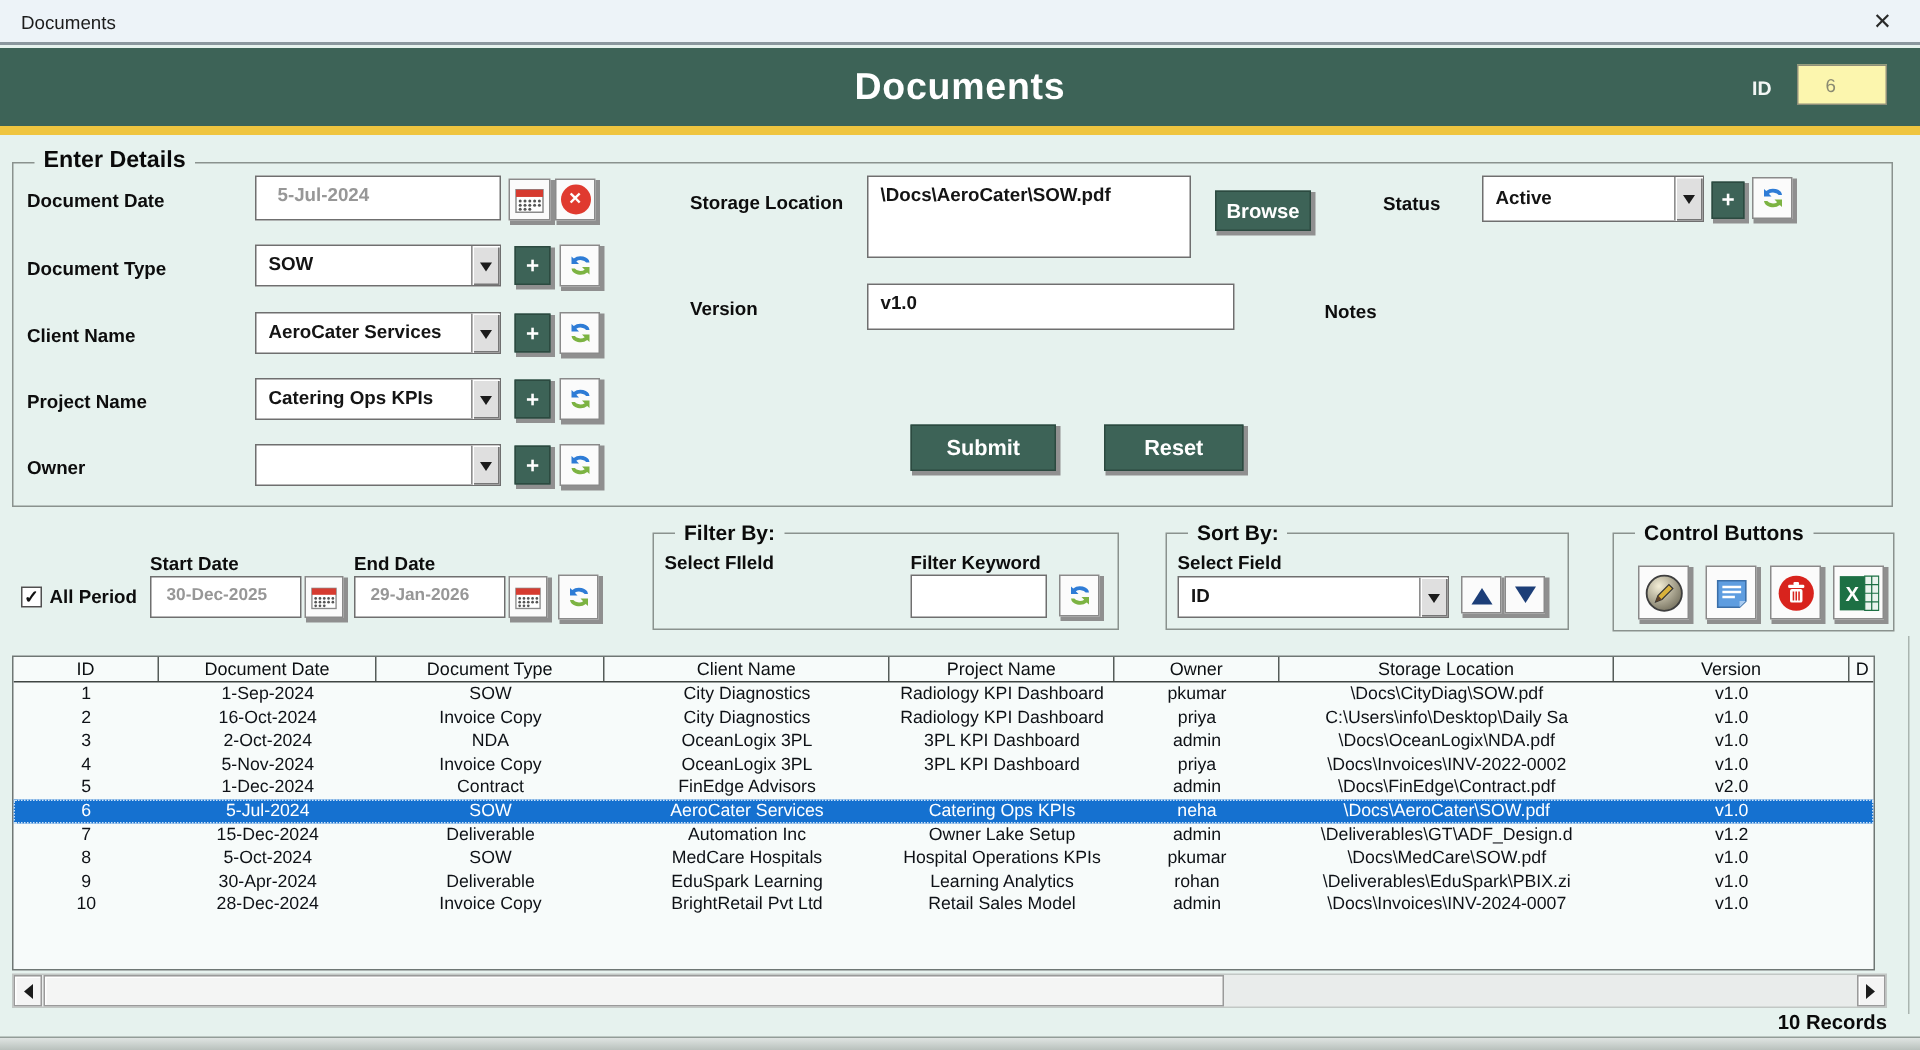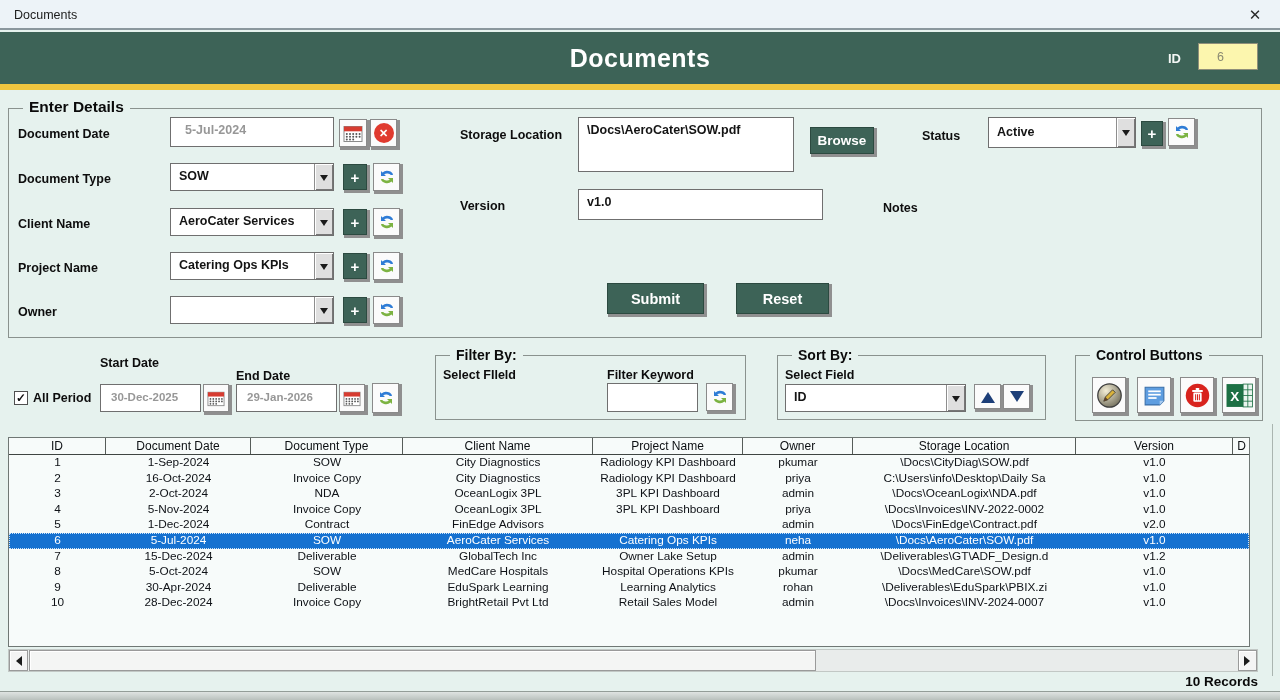--- a/index.html
+++ b/index.html
@@ -216,21 +216,21 @@
     <svg width="18" height="18" viewBox="0 0 18 18">
       <path d="M15 7 A6 4.6 0 0 0 4.5 4.4 L3 3 L3 8 L8 8 L6.2 6.2 A4.2 3 0 0 1 12.8 7 Z" fill="#2e7cd6"></path>
       <path d="M3 11 A6 4.6 0 0 0 13.5 13.6 L15 15 L15 10 L10 10 L11.8 11.8 A4.2 3 0 0 1 5.2 11 Z" fill="#7cb342"></path>
     </svg>
   </div>
 
   <div class="flabel" style="left:872px;top:201px;padding-left:11px;">Notes</div>
 
   <div class="checkbox checked" style="left:14px;top:391px;"></div>
   <div class="flabel" style="left:33px;top:391px;">All Period</div>
-  <div class="flabel" style="left:100px;top:356px;">Start Date</div>
+  <div class="flabel" style="left:100px;top:369px;">Start Date</div>
   <div class="tbox gray" style="left:100px;top:384px;width:101px;height:28px;font-size:11.5px;padding:6px 4px 0 10px;">30-Dec-2025</div>
   <div class="icon-btn raised" style="left:203px;top:384px;width:26px;height:28px;">
     <svg width="18" height="17" viewBox="0 0 20 19">
       <rect x="1" y="2.5" width="18" height="15" fill="#ffffff" stroke="#8a8a8a"></rect>
       <rect x="1" y="2.5" width="18" height="4.8" fill="#d63b30"></rect>
       <g fill="#555555">
         <circle cx="3.8" cy="10" r="1"></circle>
           <circle cx="7" cy="10" r="1"></circle>
           <circle cx="10.2" cy="10" r="1"></circle>
           <circle cx="13.4" cy="10" r="1"></circle>
@@ -436,21 +436,21 @@
           <div class="td" style="width: 150px;">Catering Ops KPIs</div>
           <div class="td" style="width: 110px;">neha</div>
           <div class="td" style="width: 223px;">\Docs\AeroCater\SOW.pdf</div>
           <div class="td" style="width: 157px;">v1.0</div>
           <div class="td" style="width: 18px;"></div>
         </div>
         <div class="trow">
           <div class="td" style="width: 97px;">7</div>
           <div class="td" style="width: 145px;">15-Dec-2024</div>
           <div class="td" style="width: 152px;">Deliverable</div>
-          <div class="td" style="width: 190px;">GlobalTech Inc</div>
+          <div class="td" style="width: 190px;">Automation Inc</div>
           <div class="td" style="width: 150px;">Owner Lake Setup</div>
           <div class="td" style="width: 110px;">admin</div>
           <div class="td" style="width: 223px;">\Deliverables\GT\ADF_Design.d</div>
           <div class="td" style="width: 157px;">v1.2</div>
           <div class="td" style="width: 18px;"></div>
         </div>
         <div class="trow">
           <div class="td" style="width: 97px;">8</div>
           <div class="td" style="width: 145px;">5-Oct-2024</div>
           <div class="td" style="width: 152px;">SOW</div>

